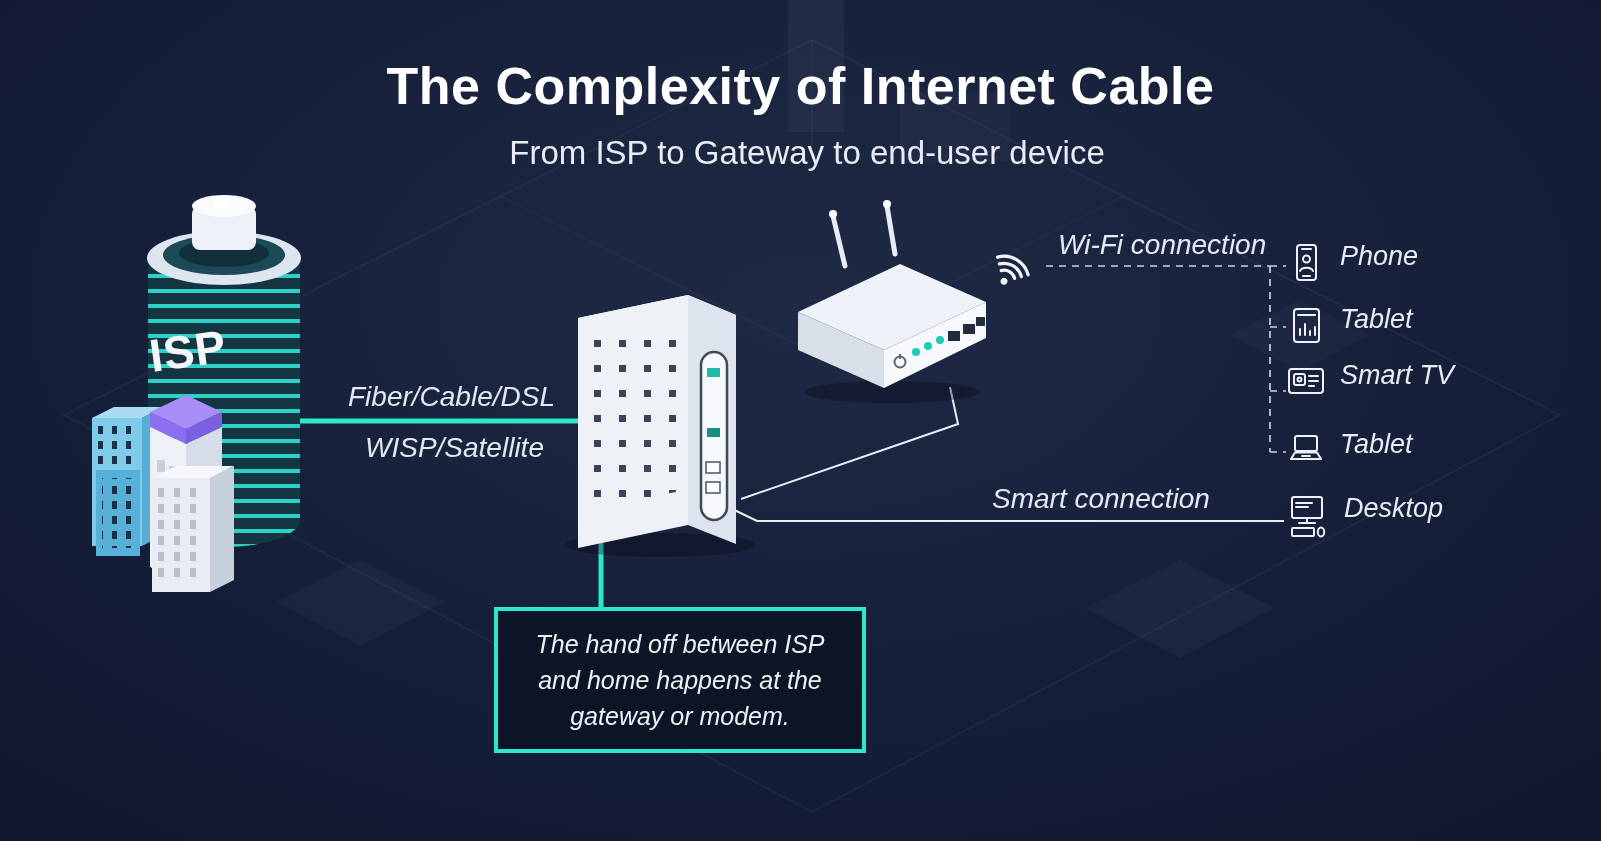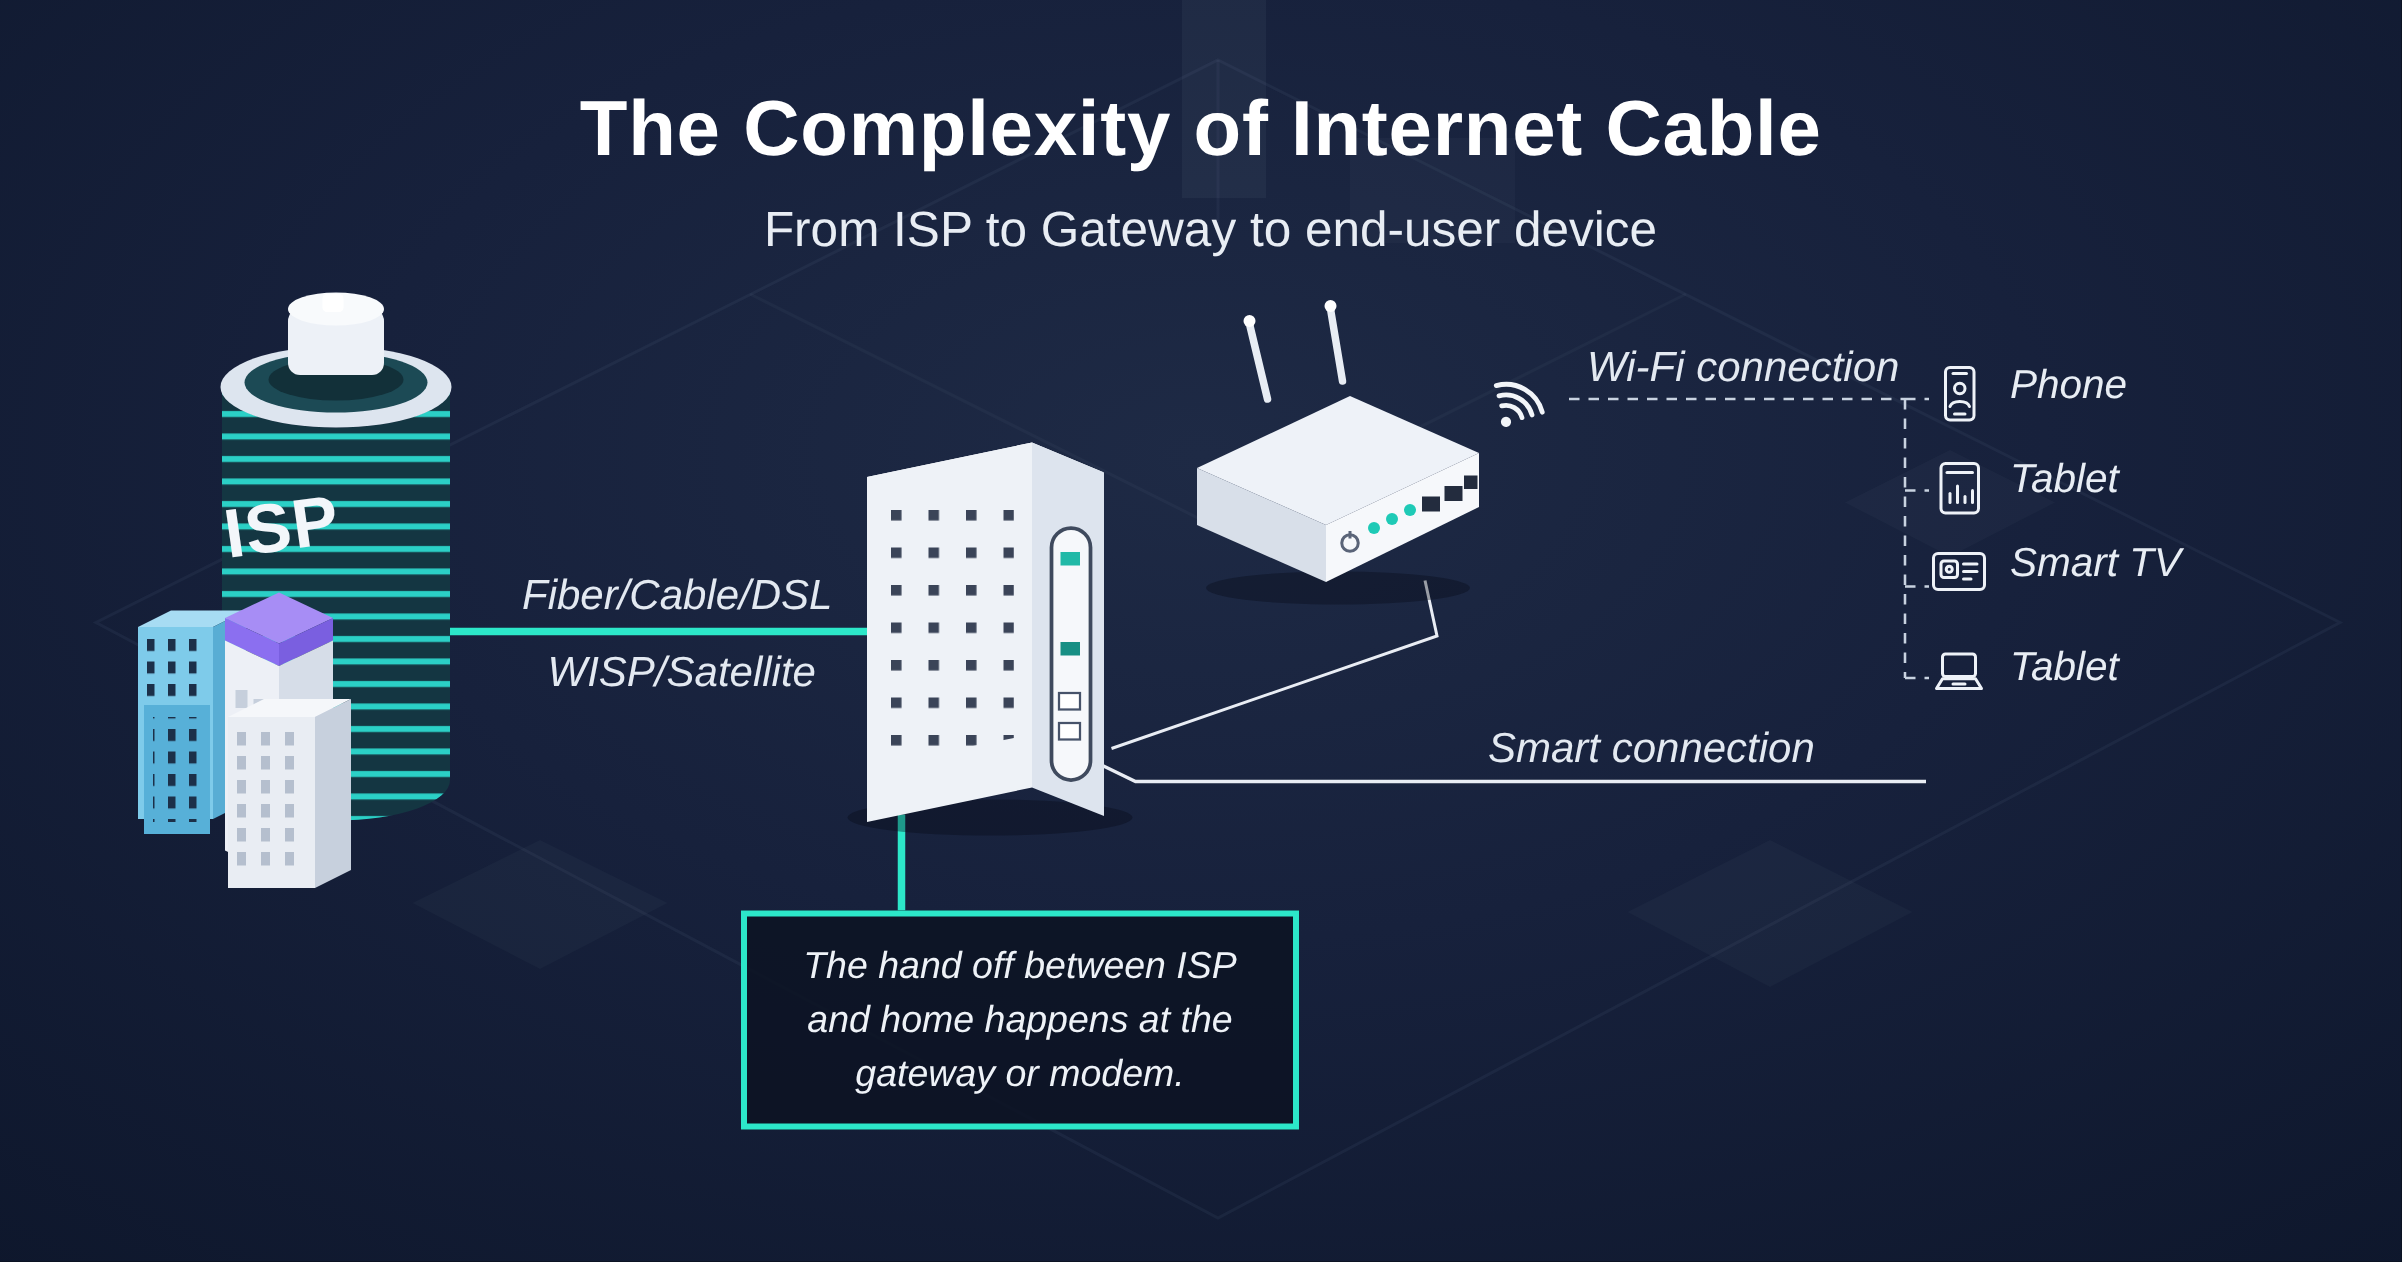--- a/index.html
+++ b/index.html
@@ -221,20 +221,32 @@
 
   <div class="device-row" style="top:429px;">
     <svg width="40" height="44" viewBox="0 0 40 44" class="icon-stroke">
       <rect x="9" y="7" width="22" height="15" rx="2"></rect>
       <path d="M5,30 L35,30 L31,23.5 L9,23.5 Z"></path>
       <line x1="16" y1="27" x2="24" y2="27"></line>
     </svg>
     <span class="device-label">Tablet</span>
   </div>
 
+  <div class="device-row" style="top:493px; height:56px;">
+    <svg width="44" height="56" viewBox="0 0 44 56" class="icon-stroke">
+      <rect x="6" y="4" width="30" height="21" rx="2"></rect>
+      <line x1="10" y1="10" x2="26" y2="10"></line>
+      <line x1="10" y1="14" x2="22" y2="14"></line>
+      <line x1="21" y1="25" x2="21" y2="30"></line>
+      <line x1="13" y1="30" x2="29" y2="30"></line>
+      <rect x="6" y="35" width="22" height="8" rx="1"></rect>
+      <ellipse cx="35" cy="39" rx="3.2" ry="4.5"></ellipse>
+    </svg>
+    <span class="device-label">Desktop</span>
+  </div>
 
   <div class="callout">
     <div class="callout-line">The hand off between ISP</div>
     <div class="callout-line">and home happens at the</div>
     <div class="callout-line">gateway or modem.</div>
   </div>
 
 </div>
 
 </body></html>

